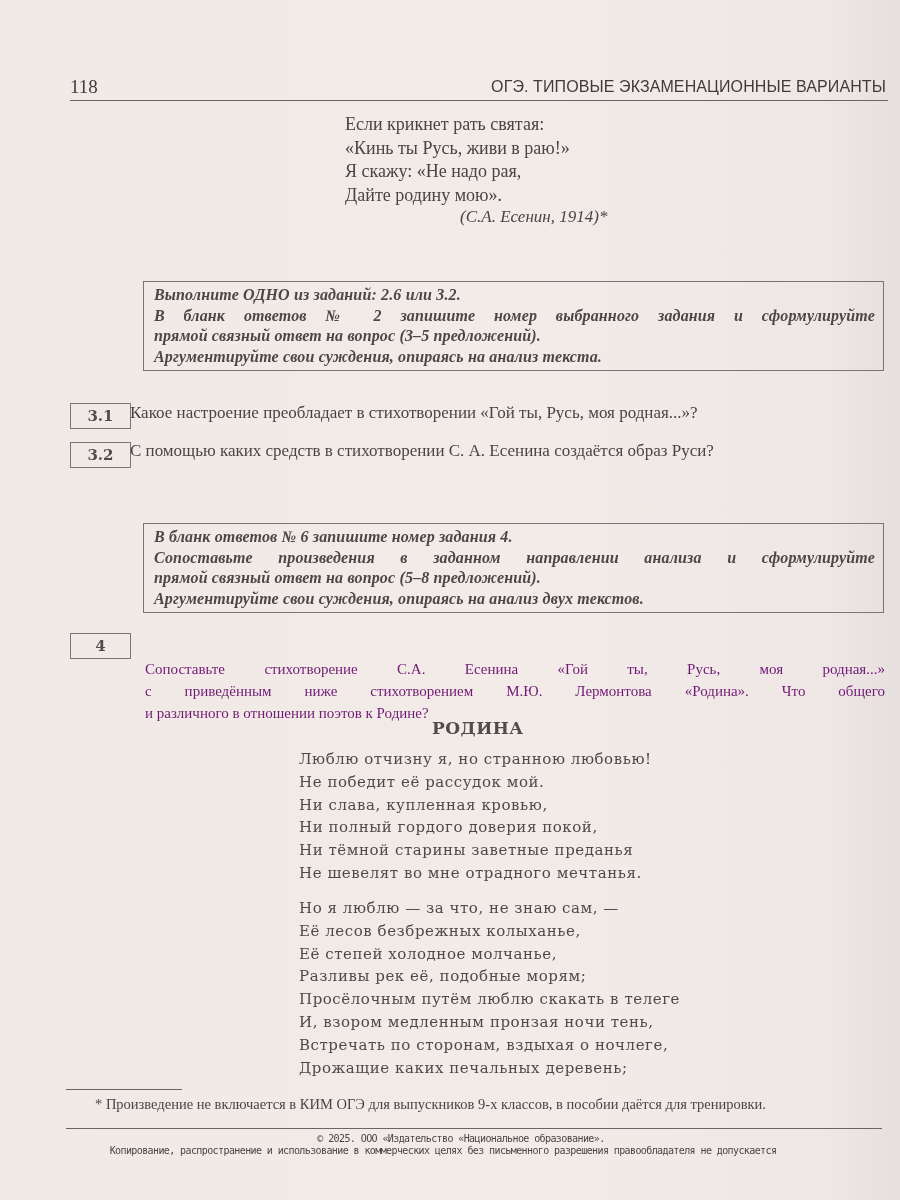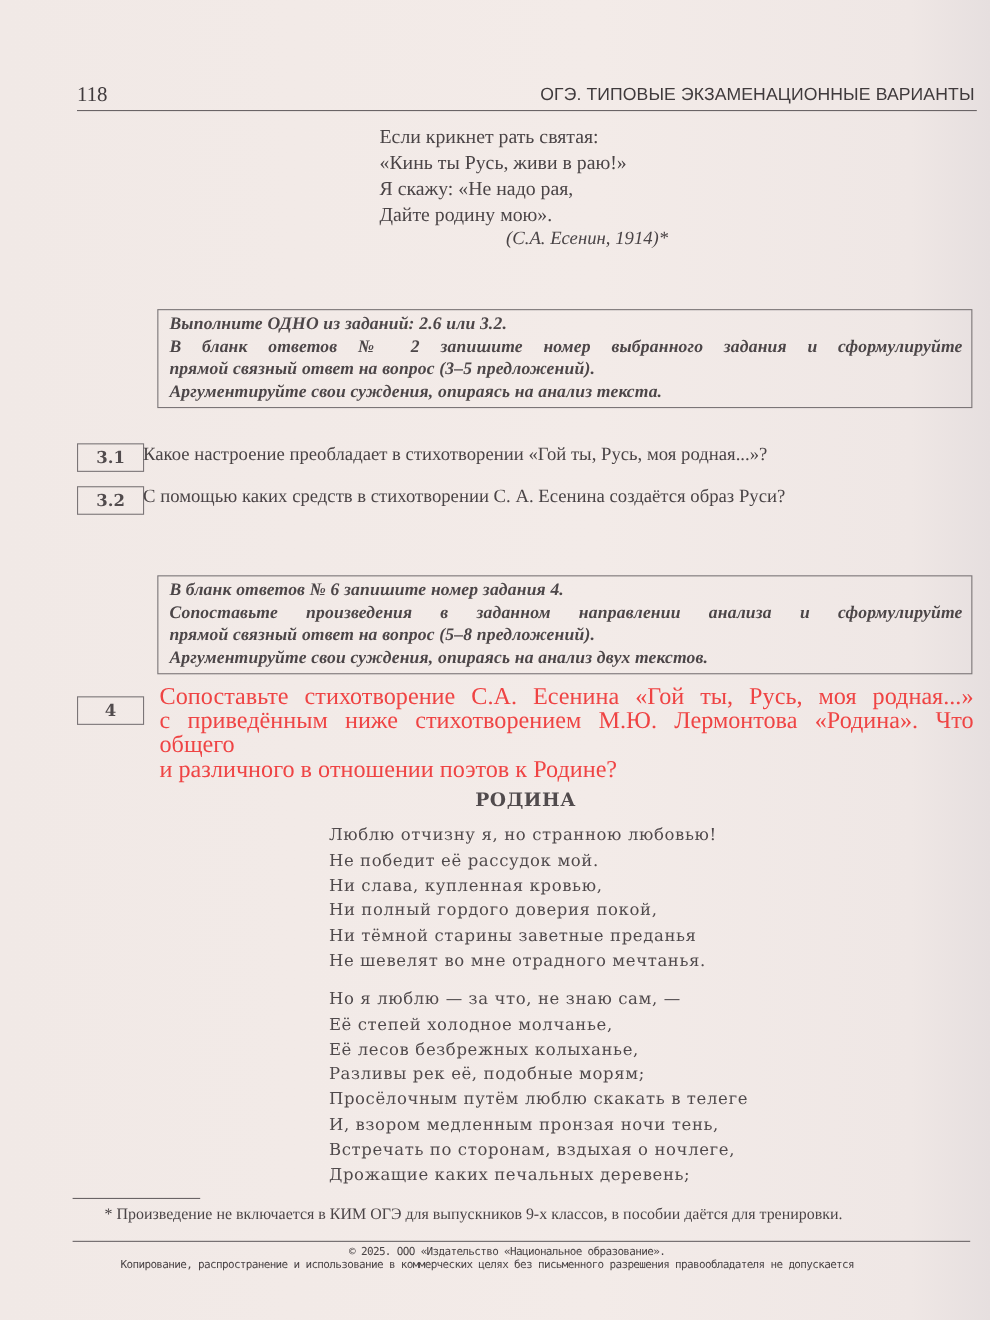--- a/index.html
+++ b/index.html
@@ -91,25 +91,25 @@
       color: #514b4d;
     }
     .task-text {
       left: 130px;
       font-family: "Liberation Serif", serif;
       font-size: 17px;
       color: #4a4446;
       white-space: nowrap;
     }
     .task-4-text {
-      left: 145px; top: 622px; width: 740px;
-      font-family: "Liberation Serif", serif;
-      font-size: 22px;
+      left: 145px; top: 658px; width: 740px;
+      font-family: "Liberation Serif", serif;
+      font-size: 15px;
       line-height: 22px;
-      color: #ef4444;
+      color: #701a75;
     }
     .task-4-text .justify {
       display: block;
       text-align: justify;
       text-align-last: justify;
     }
 
     
     .poem-title {
       left: 432px; top: 718px;
@@ -205,22 +205,22 @@
 <div class="abs poem-main stanza-1">
   <div class="line">Люблю отчизну я, но странною любовью!</div>
   <div class="line">Не победит её рассудок мой.</div>
   <div class="line">Ни слава, купленная кровью,</div>
   <div class="line">Ни полный гордого доверия покой,</div>
   <div class="line">Ни тёмной старины заветные преданья</div>
   <div class="line">Не шевелят во мне отрадного мечтанья.</div>
 </div>
 <div class="abs poem-main stanza-2">
   <div class="line">Но я люблю — за что, не знаю сам, —</div>
+  <div class="line">Её лесов безбрежных колыханье,</div>
   <div class="line">Её степей холодное молчанье,</div>
-  <div class="line">Её лесов безбрежных колыханье,</div>
   <div class="line">Разливы рек её, подобные морям;</div>
   <div class="line">Просёлочным путём люблю скакать в телеге</div>
   <div class="line">И, взором медленным пронзая ночи тень,</div>
   <div class="line">Встречать по сторонам, вздыхая о ночлеге,</div>
   <div class="line">Дрожащие каких печальных деревень;</div>
 </div>
 
 <div class="abs footnote-rule"></div>
 <div class="abs footnote">* Произведение не включается в КИМ ОГЭ для выпускников 9-х классов, в пособии даётся для тренировки.</div>
 

